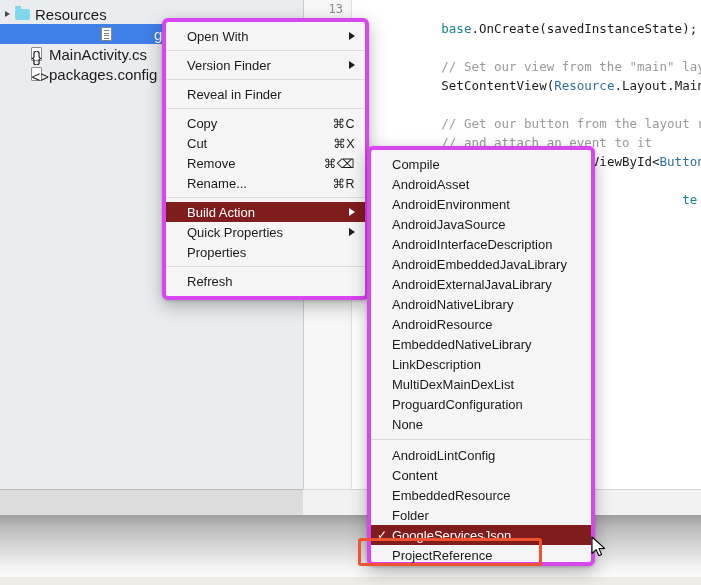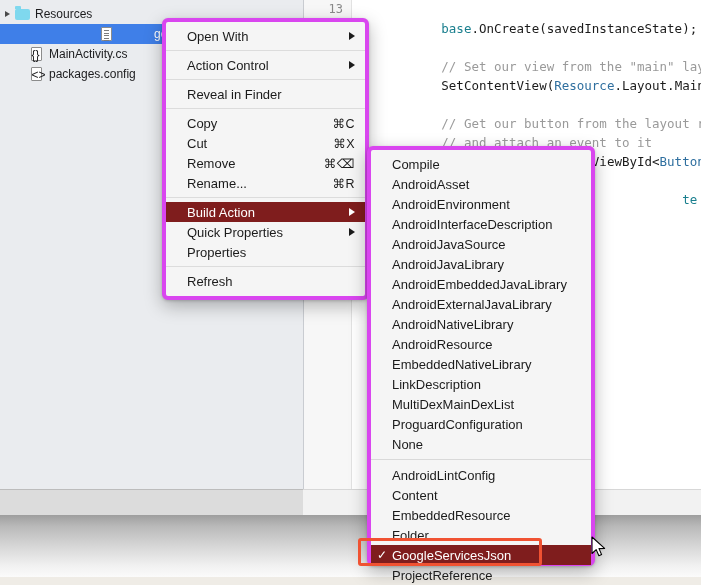--- a/index.html
+++ b/index.html
@@ -39,21 +39,21 @@
   .tok-under{color:#2f6f9f;border-bottom:1px dotted #b4b4b4;}
 
   
   .sidebar{
     position:absolute;left:0;top:0;width:303px;height:489px;
     background:#eaecef;border-right:1px solid #c9ccd1;
   }
   .tree-row{
     position:absolute;left:0;width:303px;height:20px;
     display:flex;align-items:center;
-    font-size:12px;color:#1c1c1e;
+    font-size:15px;color:#1c1c1e;
   }
   .tree-row.sel{background:#3f7fe8;color:#ffffff;}
   .disc{
     width:14px;height:20px;display:flex;align-items:center;justify-content:center;
     flex:0 0 auto;
   }
   .disc .tri{
     width:0;height:0;border-left:5px solid #4a4a4a;
     border-top:3.5px solid transparent;border-bottom:3.5px solid transparent;
   }
@@ -205,21 +205,21 @@
   <div class="app-bottom"></div>
   <div class="app-footer-strip"></div>
 
   <div class="menu menu-ctx" id="ctx-menu">
       <div class="mi">
         <span class="lbl">Open With</span>
         <span class="arrow"></span>
       </div>
       <div class="sep"></div>
       <div class="mi">
-        <span class="lbl">Action Control</span>
+        <span class="lbl">Version Finder</span>
         <span class="arrow"></span>
       </div>
       <div class="sep"></div>
       <div class="mi">
         <span class="lbl">Reveal in Finder</span>
       </div>
       <div class="sep"></div>
       <div class="mi">
         <span class="lbl">Copy</span>
         <span class="sc">⌘C</span>
@@ -258,27 +258,24 @@
       <div class="mi">
         <span class="lbl">Compile</span>
       </div>
       <div class="mi">
         <span class="lbl">AndroidAsset</span>
       </div>
       <div class="mi">
         <span class="lbl">AndroidEnvironment</span>
       </div>
       <div class="mi">
+        <span class="lbl">AndroidJavaSource</span>
+      </div>
+      <div class="mi">
         <span class="lbl">AndroidInterfaceDescription</span>
-      </div>
-      <div class="mi">
-        <span class="lbl">AndroidJavaSource</span>
-      </div>
-      <div class="mi">
-        <span class="lbl">AndroidJavaLibrary</span>
       </div>
       <div class="mi">
         <span class="lbl">AndroidEmbeddedJavaLibrary</span>
       </div>
       <div class="mi">
         <span class="lbl">AndroidExternalJavaLibrary</span>
       </div>
       <div class="mi">
         <span class="lbl">AndroidNativeLibrary</span>
       </div>

